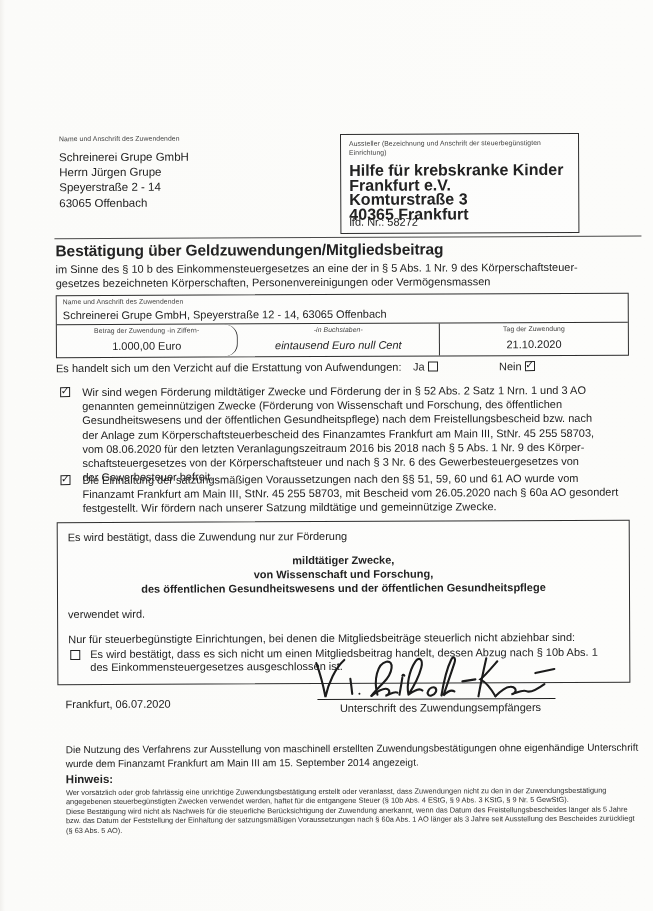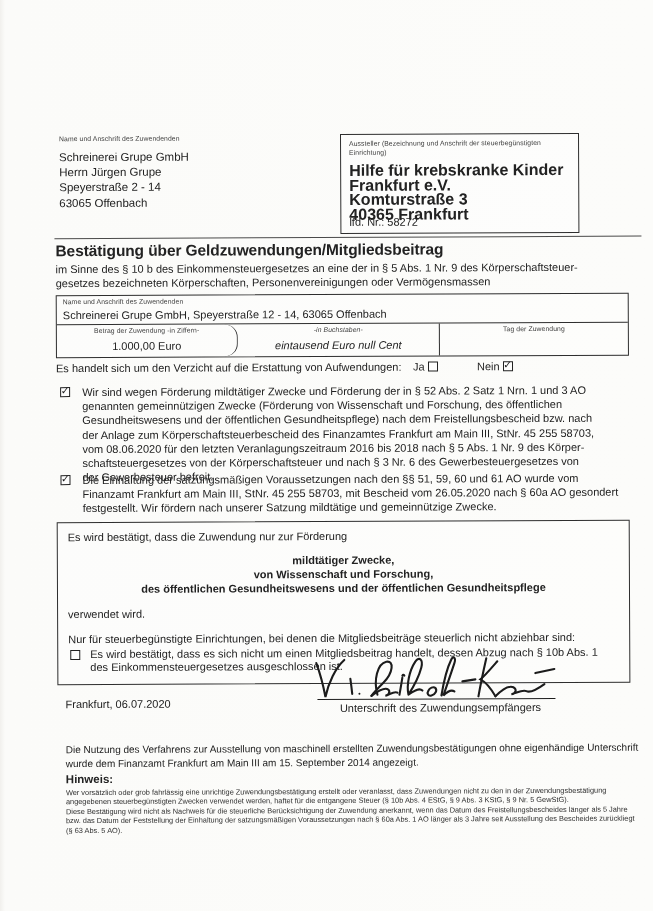--- a/index.html
+++ b/index.html
@@ -48,21 +48,21 @@
   .dt-col{padding:2px 4px 5px 4px;text-align:center;}
   .dt-col.c1{width:31.5%;border-right:1px solid #2e2e2e;border-radius:13px;}
   .dt-col.c2{width:35.5%;border-right:1px solid #2e2e2e;font-style:italic;}
   .dt-col.c3{width:33%;}
   .dt-val{font-size:11px;padding-top:5px;}
 
   
   .waiver{left:56px;top:361px;width:560px;height:16px;font-size:11px;}
   .waiver-text{position:absolute;left:0;top:0;}
   .waiver-yes{position:absolute;left:357px;top:0;}
-  .waiver-no{position:absolute;left:421px;top:0;}
+  .waiver-no{position:absolute;left:443px;top:0;}
 
   
   .cb{
     display:inline-block;position:relative;vertical-align:-1px;
     width:8px;height:8px;border:1.1px solid #222;background:rgba(255,255,255,.6);
   }
   .cb-glyph{
     position:absolute;left:-0.5px;top:-3.5px;
     font-size:10.5px;font-weight:bold;color:#1c1c1c;line-height:10px;
   }
@@ -141,20 +141,21 @@
         <div class="dt-col c1">
           <div class="tiny-label">Betrag der Zuwendung -in Ziffern-</div>
           <div class="dt-val">1.000,00 Euro</div>
         </div>
         <div class="dt-col c2">
           <div class="tiny-label">-in Buchstaben-</div>
           <div class="dt-val">eintausend Euro null Cent</div>
         </div>
         <div class="dt-col c3">
           <div class="tiny-label">Tag der Zuwendung</div>
+          <div class="dt-val">21.10.2020</div>
         </div>
       </div>
     </div>
 
     <div class="abs waiver">
       <span class="waiver-text">Es handelt sich um den Verzicht auf die Erstattung von Aufwendungen:</span>
       <span class="waiver-yes">
         <span>Ja</span>
         <span class="cb"><span class="cb-glyph"></span></span>
       </span>

